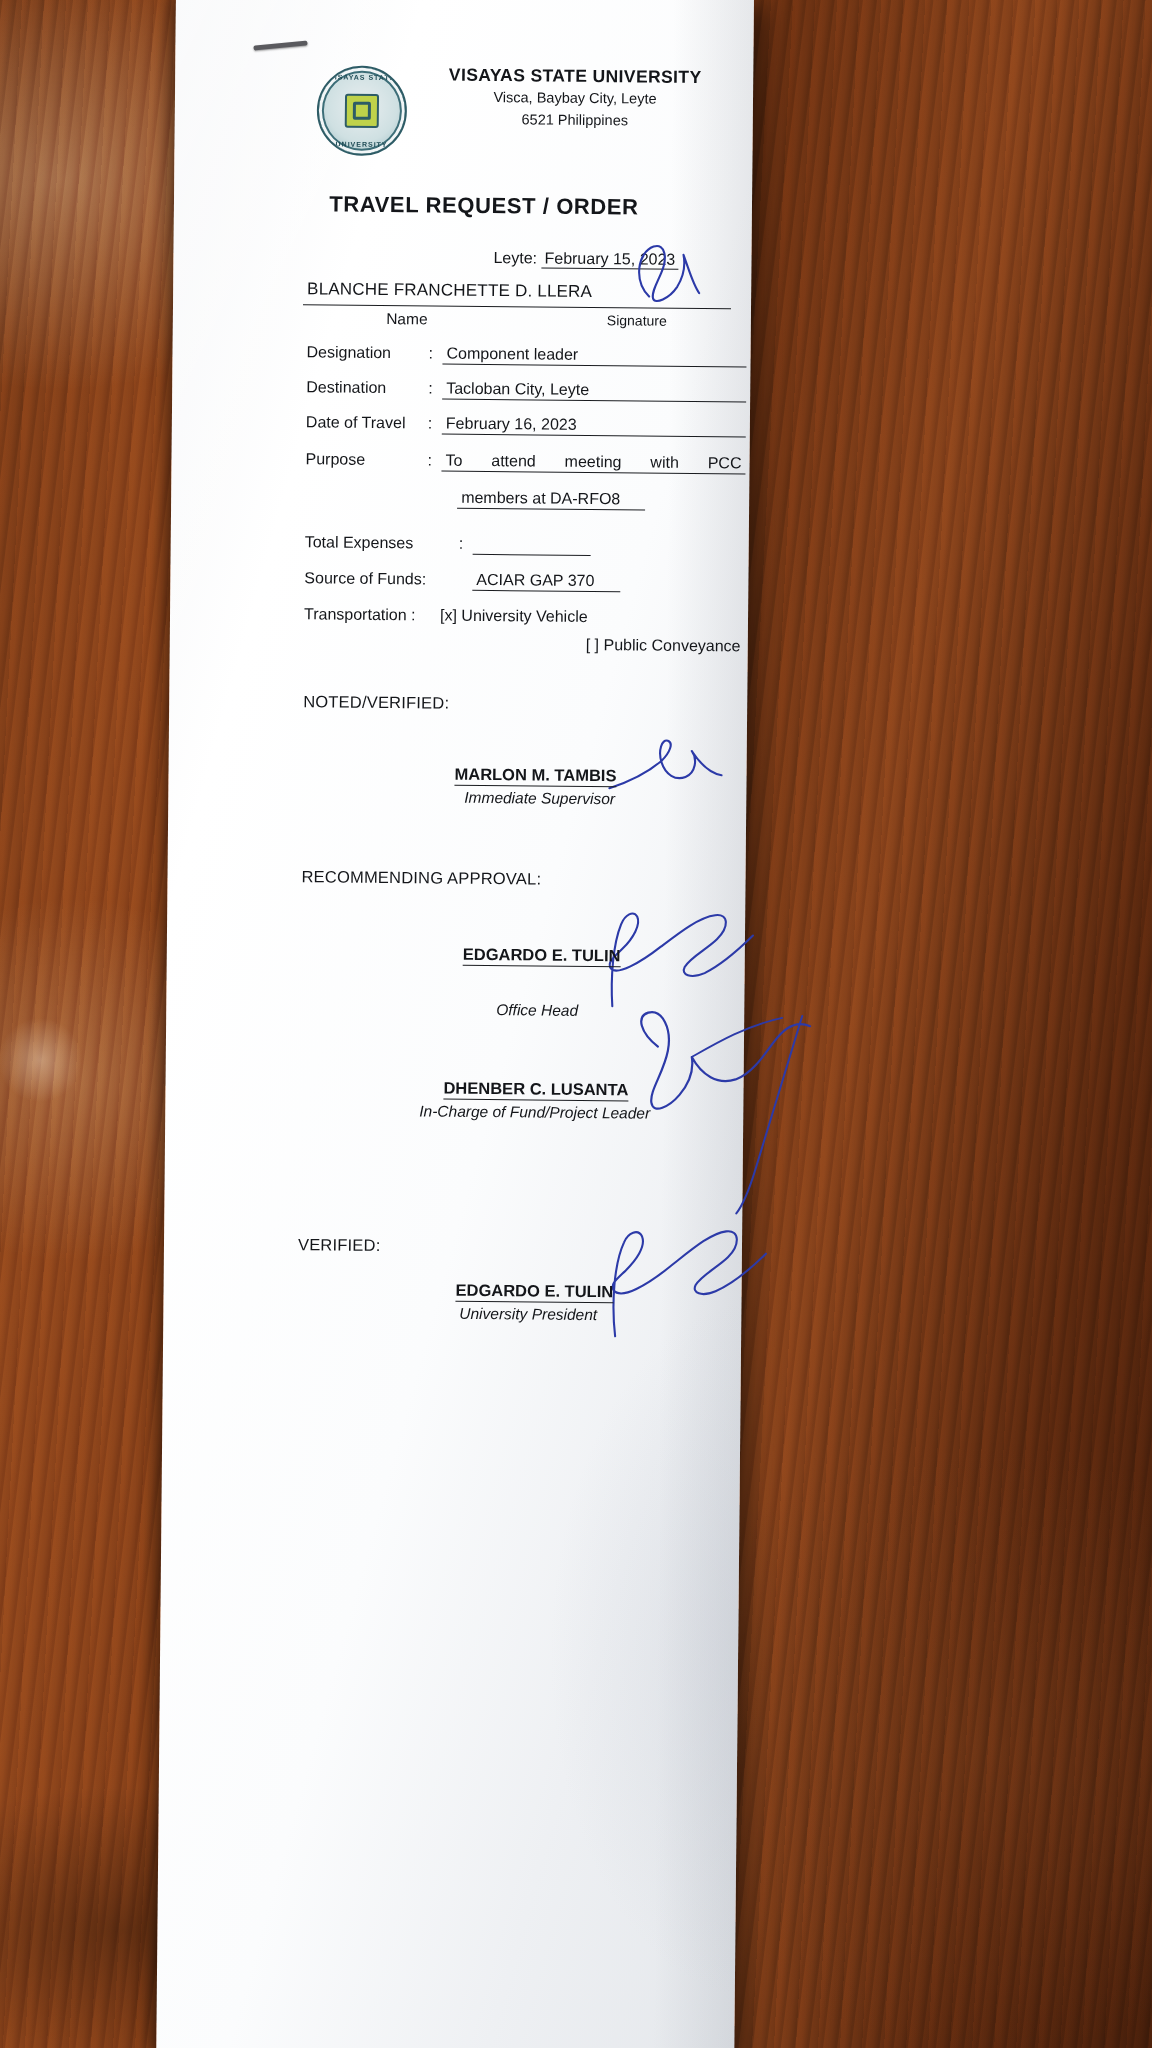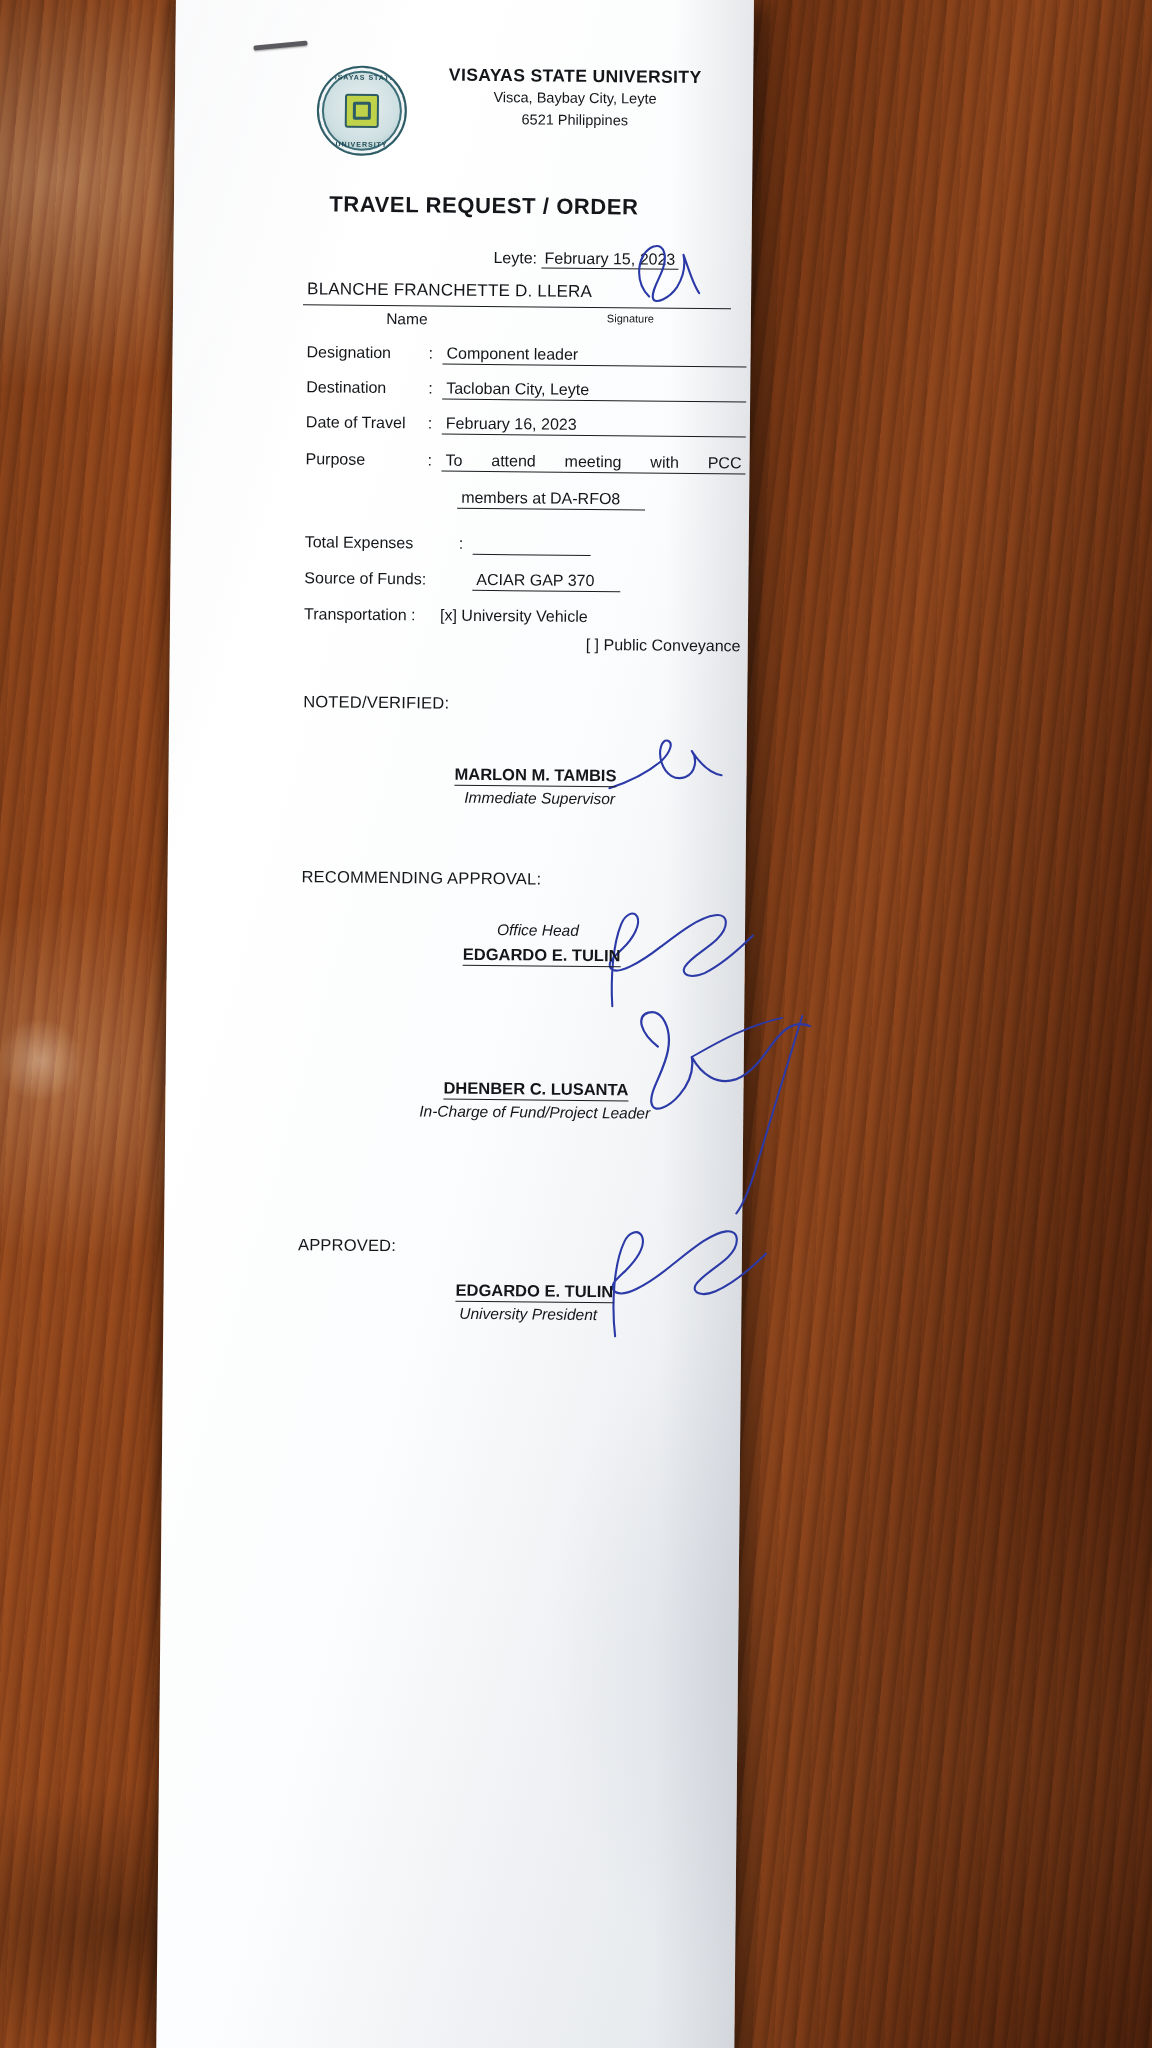--- a/index.html
+++ b/index.html
@@ -78,21 +78,21 @@
   .uni-name{position:absolute;left:240px;top:68px;width:320px;text-align:center;font-weight:bold;font-size:17.5px;letter-spacing:.4px;}
   .uni-addr1{position:absolute;left:240px;top:92px;width:320px;text-align:center;font-size:14.5px;}
   .uni-addr2{position:absolute;left:240px;top:114px;width:320px;text-align:center;font-size:14.5px;}
   .doc-title{position:absolute;left:100px;top:196px;width:420px;text-align:center;font-weight:bold;font-size:22px;letter-spacing:.6px;}
   .date-row{position:absolute;left:320px;top:252px;font-size:16px;}
   .date-row .val{border-bottom:1.4px solid #1a1c20;padding:0 3px 1px 3px;}
 
   .name-line{position:absolute;left:130px;top:308px;width:428px;border-bottom:1.5px solid #1a1c20;height:1px;}
   .name-val{position:absolute;left:134px;top:284px;font-size:17px;letter-spacing:.2px;}
   .name-lbl{position:absolute;left:134px;top:314px;width:200px;text-align:center;font-size:15.5px;}
-  .sig-lbl{position:absolute;left:434px;top:314px;font-size:11px;}
+  .sig-lbl{position:absolute;left:434px;top:314px;font-size:14px;}
 
   .frow{position:absolute;left:134px;font-size:16px;white-space:nowrap;}
   .frow .lbl{display:inline-block;width:122px;}
   .frow .colon{display:inline-block;width:14px;}
   .frow .val{display:inline-block;border-bottom:1.4px solid #1a1c20;padding:0 4px 1px 4px;}
   .val.wide{min-width:296px;}
   .val.short{min-width:110px;}
   .val.just{width:296px;text-align:justify;text-align-last:justify;}
 
   .cbrow{position:absolute;left:134px;font-size:16px;}
@@ -184,31 +184,31 @@
       <path d="M16 52 C34 46 52 38 68 24 C76 16 80 6 74 4 C68 2 64 14 68 26 C72 38 82 44 92 40 C102 36 104 22 98 14 C106 26 116 36 128 38" stroke-width="2.1"></path>
     </svg>
     <div class="signame" style="left:286px;top:768px;">MARLON M. TAMBIS</div>
     <div class="sigtitle" style="left:296px;top:792px;">Immediate Supervisor</div>
 
     <div class="sect" style="top:872px;">RECOMMENDING APPROVAL:</div>
     <svg class="ink" style="left:428px;top:906px;width:180px;height:110px;" viewBox="0 0 180 110">
       <path d="M18 102 C16 74 18 40 26 20 C30 10 38 6 42 12 C46 20 38 34 28 44 C20 52 12 58 16 64 C22 72 46 58 66 42 C84 28 104 12 120 10 C134 8 134 22 122 34 C112 44 96 52 90 62 C86 70 96 74 110 68 C126 60 144 44 158 30" stroke-width="2.1"></path>
     </svg>
     <div class="signame" style="left:296px;top:948px;">EDGARDO E. TULIN</div>
-    <div class="sigtitle" style="left:330px;top:924px;">Office Head</div>
+    <div class="sigtitle" style="left:330px;top:1004px;">Office Head</div>
 
     <svg class="ink" style="left:440px;top:1000px;width:240px;height:220px;" viewBox="0 0 240 220">
       <path d="M52 48 C34 34 30 18 42 14 C56 10 66 30 62 52 C58 74 44 92 46 104 C48 116 64 108 74 96 C84 84 88 70 86 58 C96 76 112 86 130 80 C146 74 158 56 168 42 C178 28 190 20 204 26" stroke-width="2.2"></path>
       <path d="M86 58 C110 44 140 26 176 18" stroke-width="1.8"></path>
       <path d="M196 16 C182 64 166 116 150 172 C144 192 138 206 132 214" stroke-width="2"></path>
     </svg>
     <div class="signame" style="left:278px;top:1082px;">DHENBER C. LUSANTA</div>
     <div class="sigtitle" style="left:254px;top:1106px;">In-Charge of Fund/Project Leader</div>
 
-    <div class="sect" style="top:1240px;">APPROVED:</div>
+    <div class="sect" style="top:1240px;">VERIFIED:</div>
     <svg class="ink" style="left:430px;top:1220px;width:190px;height:130px;" viewBox="0 0 190 130">
       <path d="M22 118 C18 86 20 46 30 24 C34 14 44 10 48 18 C52 28 42 42 32 52 C24 60 16 66 20 72 C28 82 54 66 76 48 C96 32 116 14 132 12 C146 10 146 26 134 38 C124 48 108 56 102 66 C98 74 108 78 122 72 C140 64 158 48 172 34" stroke-width="2.1"></path>
     </svg>
     <div class="signame" style="left:292px;top:1284px;">EDGARDO E. TULIN</div>
     <div class="sigtitle" style="left:296px;top:1308px;">University President</div>
 
   </div>
 </div>
 
 </body></html>

